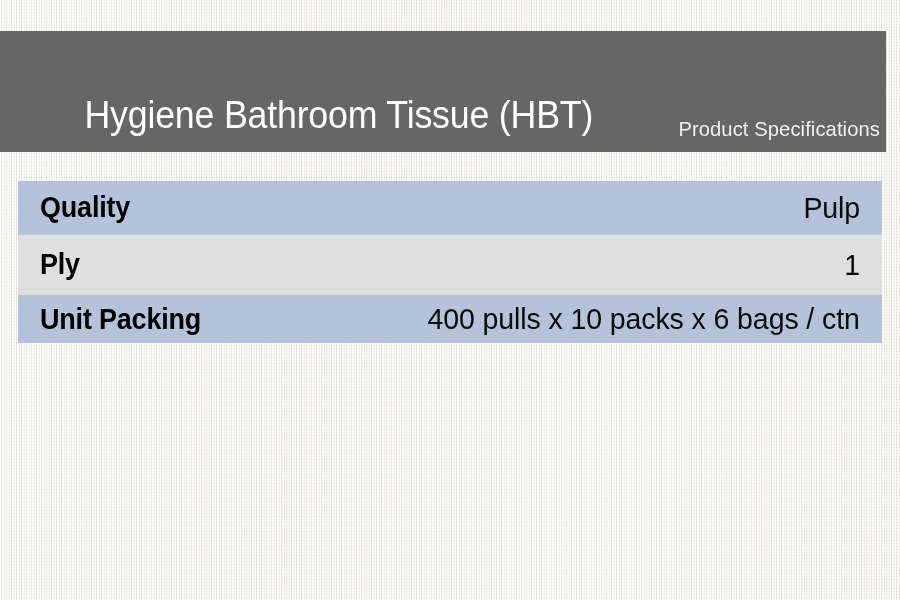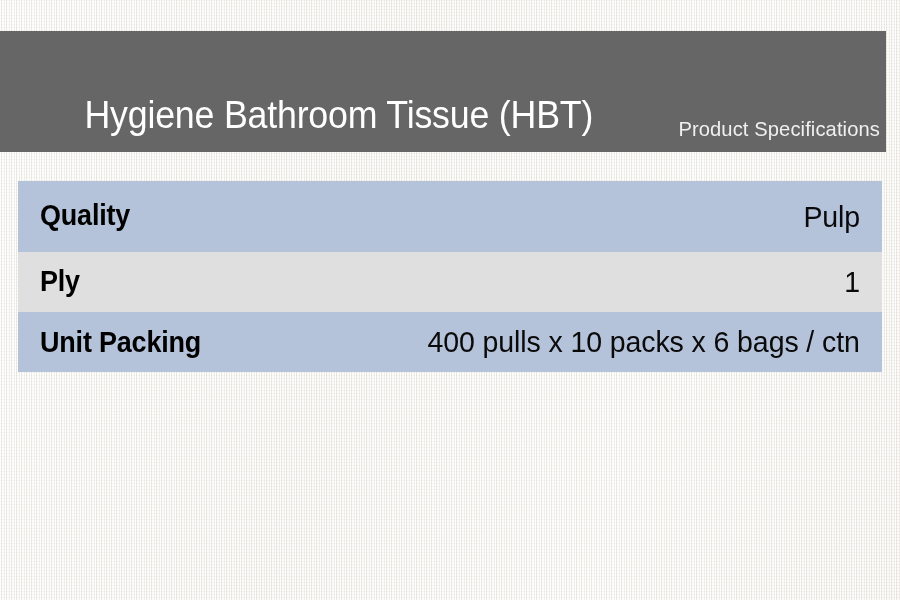--- a/index.html
+++ b/index.html
@@ -96,23 +96,23 @@
     width: 864px;
   }
   .spec-row {
     display: flex;
     align-items: center;
     box-sizing: border-box;
     padding: 0 22px 0 22px;
   }
   .spec-row.band-blue  { background: #b4c2da; }
   .spec-row.band-gray  { background: #dfdfdf; }
-  .spec-row.r1 { height: 71px; }
+  .spec-row.r1 { height: 54px; }
   .spec-row.r2 { height: 60px; align-items: center; }
-  .spec-row.r3 { height: 60px; }
+  .spec-row.r3 { height: 48px; }
 
   .spec-label {
     flex: 0 0 auto;
     color: #000000;
     font-family: "Liberation Sans Narrow", "Liberation Sans", sans-serif;
     font-size: 29px;
     font-weight: 700;
     letter-spacing: -0.2px;
     white-space: nowrap;
     transform: scaleX(0.93);

